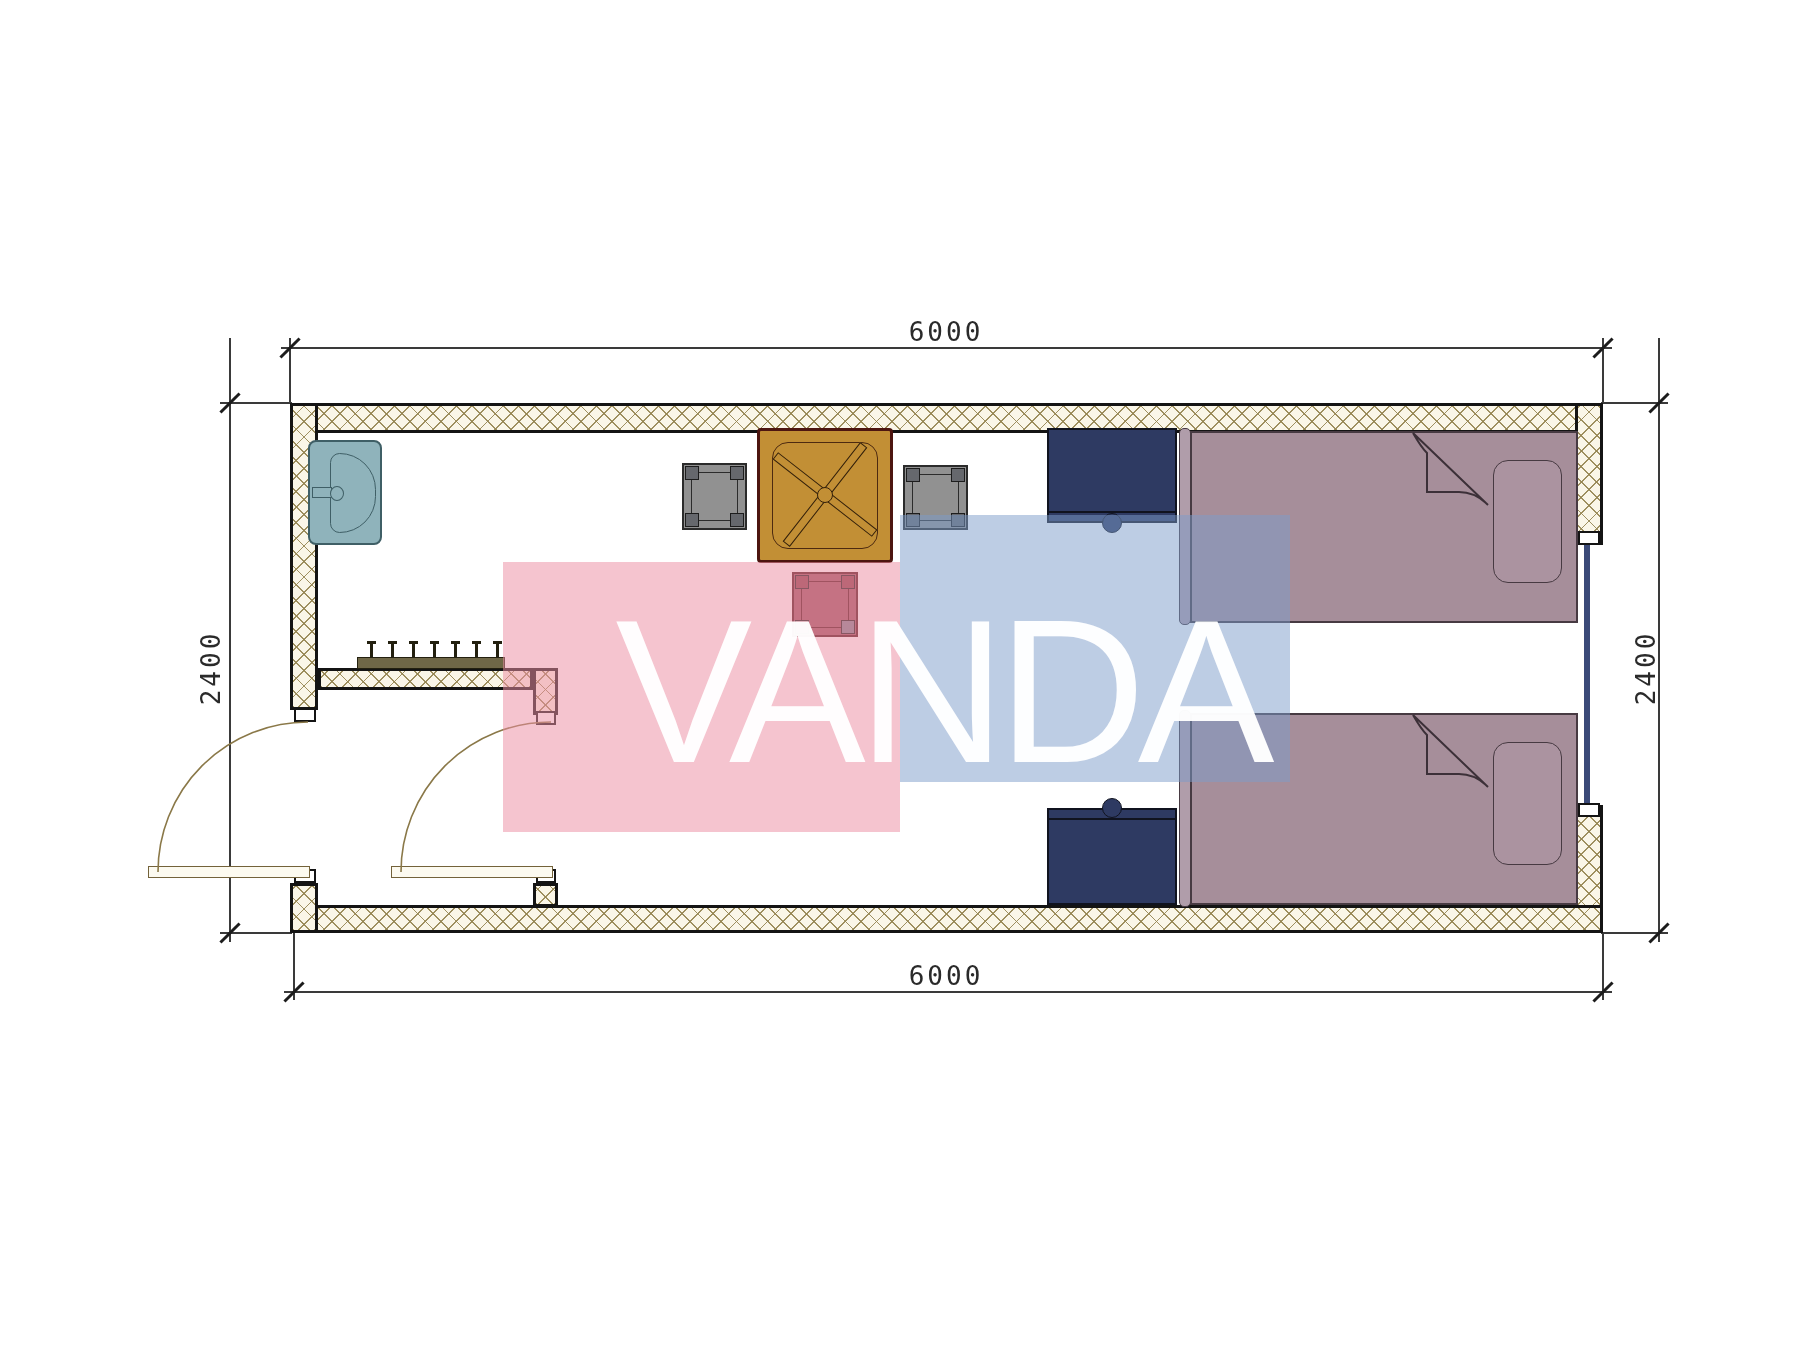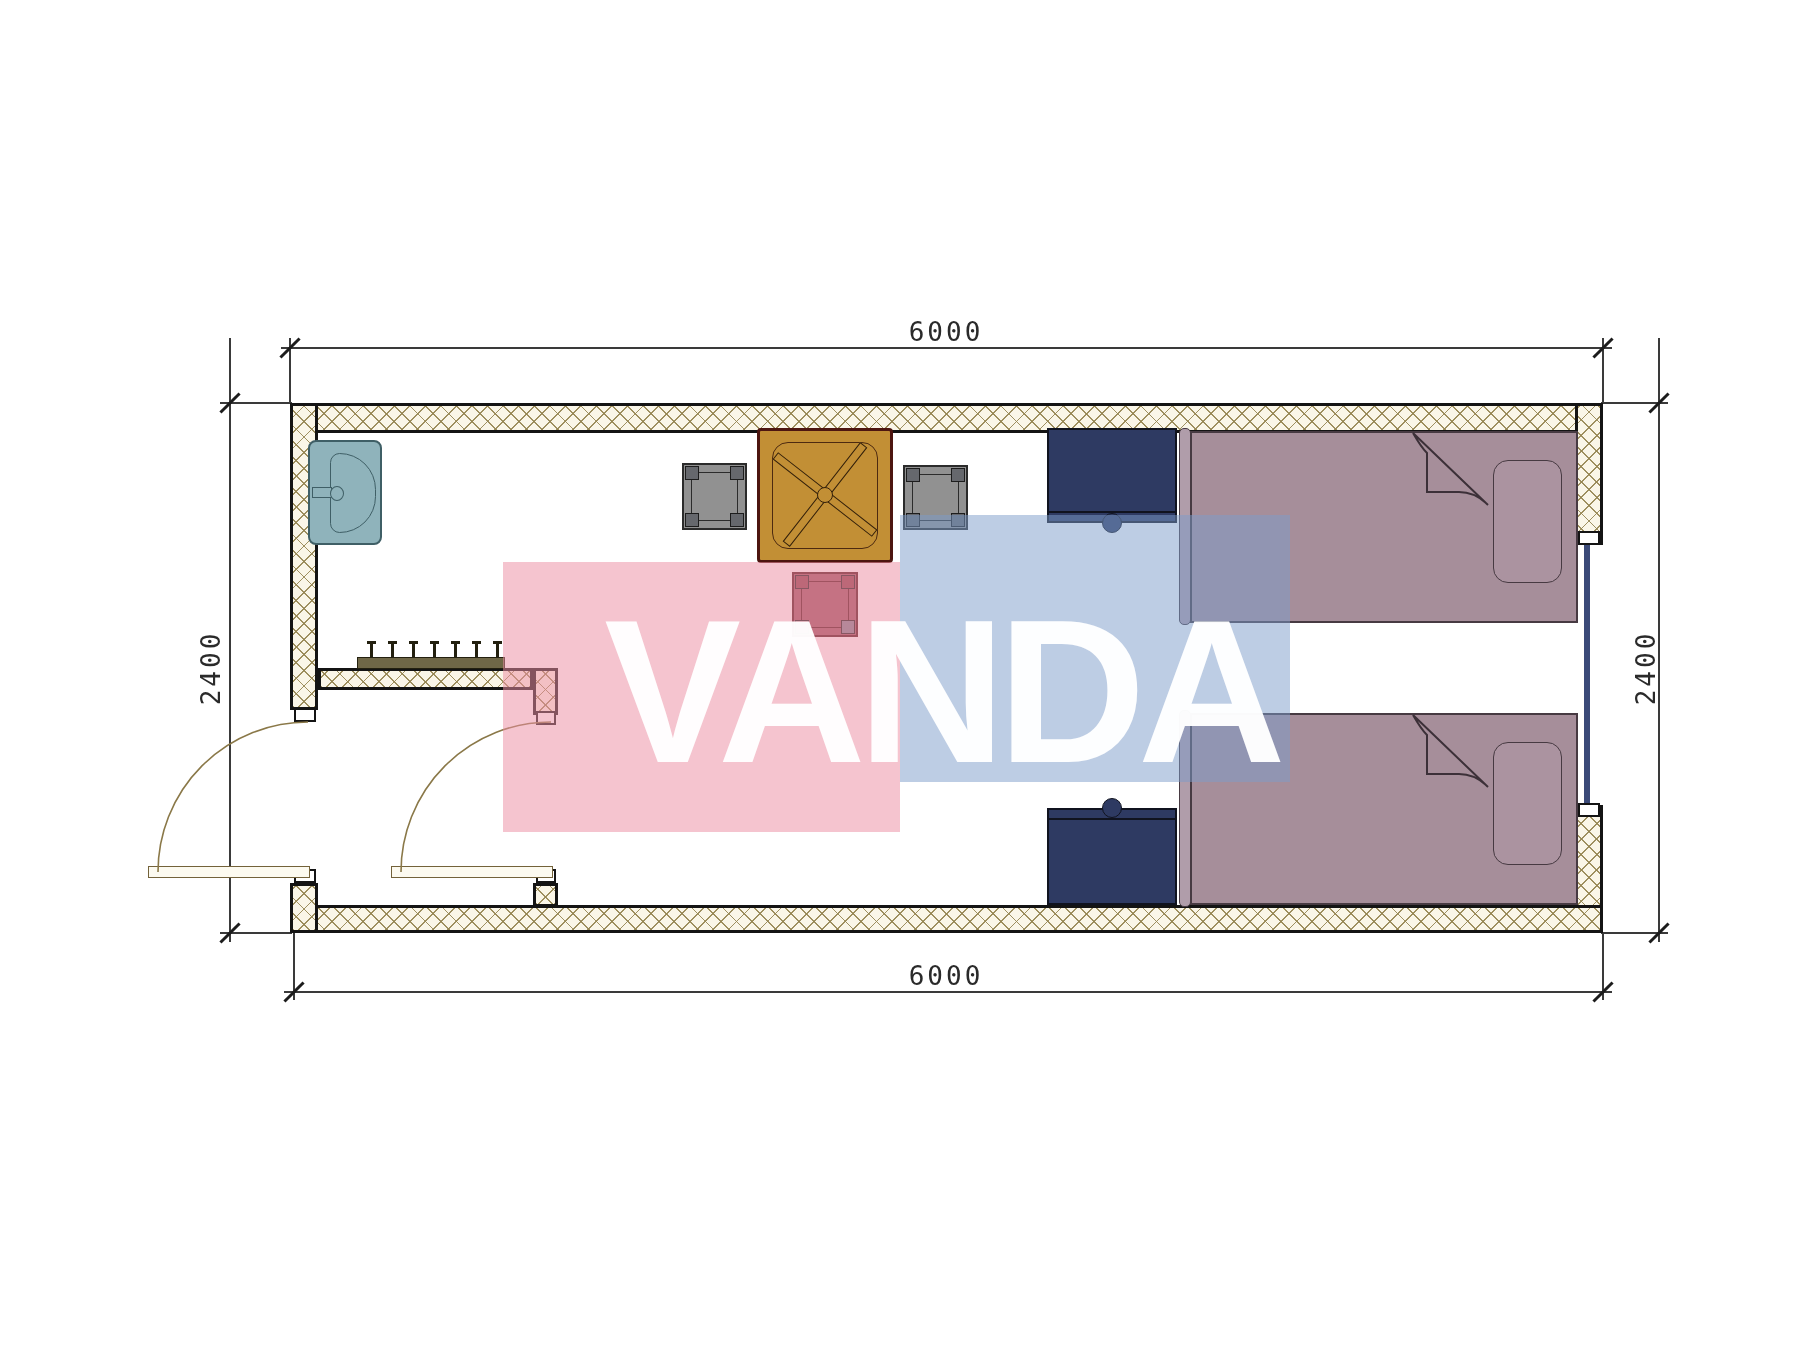--- a/index.html
+++ b/index.html
@@ -33,21 +33,21 @@
   .bed{position:absolute;box-sizing:border-box;background:#a68e9a;border:2px solid #473a42;}
   .headboard{position:absolute;box-sizing:border-box;background:#b09daa;border:1.5px solid #473a42;border-radius:5px;}
   .pillow{position:absolute;box-sizing:border-box;background:#ab93a0;border:1.5px solid #473a42;border-radius:15px;}
   .doorleaf{position:absolute;box-sizing:border-box;background:#fcfaf0;border:1.5px solid #73623a;}
   .hook{position:absolute;width:3px;height:14px;background:#23200f;}
   .hook::before{content:"";position:absolute;left:-3px;top:-3px;width:9px;height:3px;background:#23200f;}
   
   .wm-pink{position:absolute;background:rgba(236,142,163,0.52);}
   .wm-blue{position:absolute;background:rgba(123,155,202,0.50);}
   .wm-text{position:absolute;color:rgba(255,255,255,0.97);
-           font-family:"Liberation Sans","DejaVu Sans",sans-serif;font-weight:700;
+           font-family:"Liberation Sans","DejaVu Sans",sans-serif;font-weight:400;
            font-size:205px;letter-spacing:-8px;transform:translate(-50%,-54%);white-space:nowrap;}
   svg{position:absolute;left:0;top:0;}
 </style>
 </head>
 <body>
 
 <div id="stage">
 
   <div class="dline" style="left:289px;top:338px;width:1.5px;height:65px;"></div>
   <div class="dline" style="left:1602px;top:338px;width:1.5px;height:65px;"></div>

